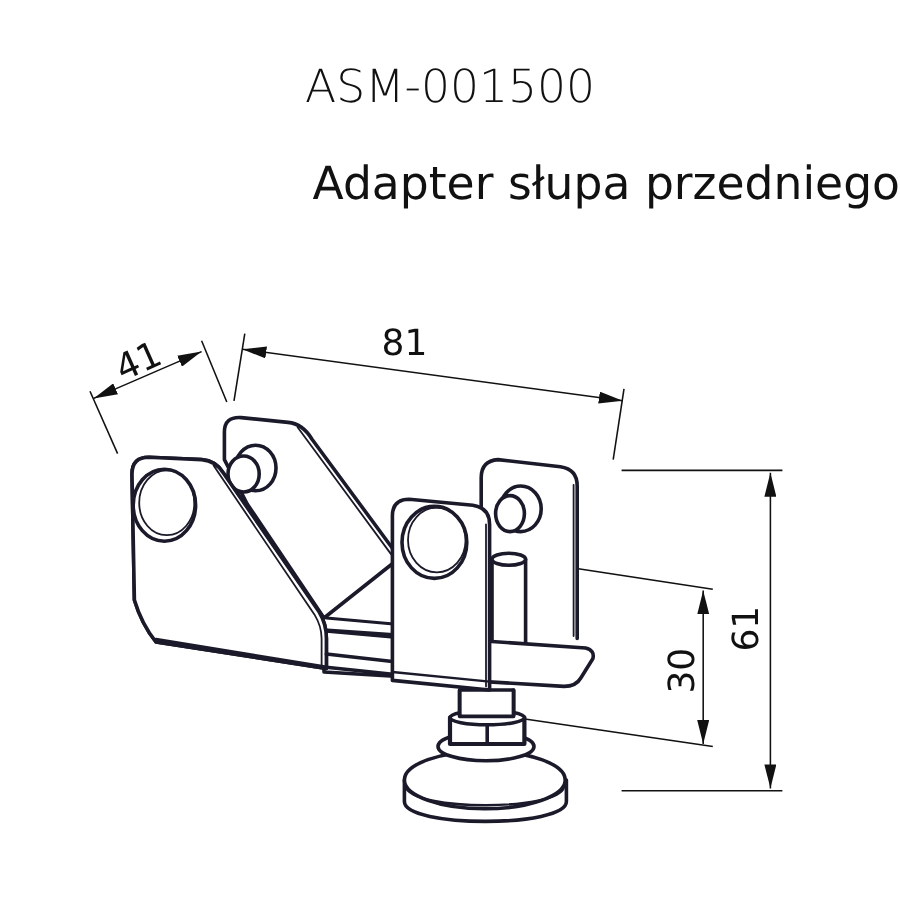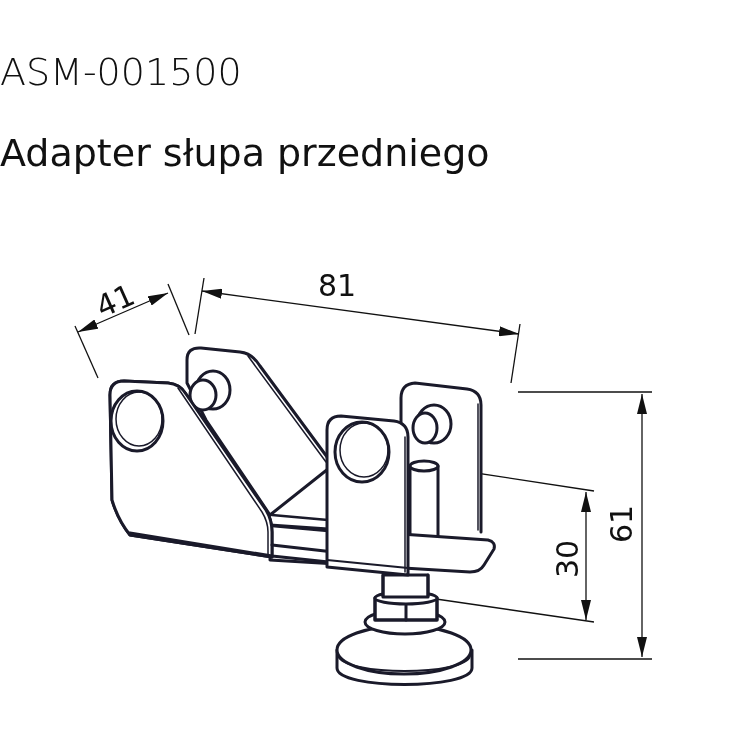--- a/index.html
+++ b/index.html
@@ -1,23 +1,23 @@
 <!DOCTYPE html>
 <html><head>
   <meta charset="utf-8">
   <style>
     html, body { margin: 0; padding: 0; background: #ffffff; }
     body { width: 750px; height: 750px; position: relative; overflow: hidden; font-family: "DejaVu Sans", sans-serif; }
     .title-code {
-      position: absolute; left: 0; top: 50px; width: 750px; 
+      position: absolute; left: 0; top: 50px; width: 750px; text-align: center;
       font-size: 38px; color: #111111; letter-spacing: 0px; font-weight: 300;
       font-family: "DejaVu Sans", sans-serif;
     }
     .title-name {
-      position: absolute; left: 0; top: 131px; width: 750px; text-align: left;
+      position: absolute; left: 0; top: 131px; width: 750px; text-align: right;
       font-size: 38px; color: #111111; font-family: "DejaVu Sans", sans-serif;
     }
     svg.drawing { position: absolute; left: 0; top: 0; width: 750px; height: 750px; }
     .dimtxt { font-family: "DejaVu Sans", sans-serif; font-size: 30px; fill: #111111; }
   </style>
 </head>
 <body>
 
 <div class="title-code">ASM-001500</div>
 <div class="title-name">Adapter słupa przedniego</div>

